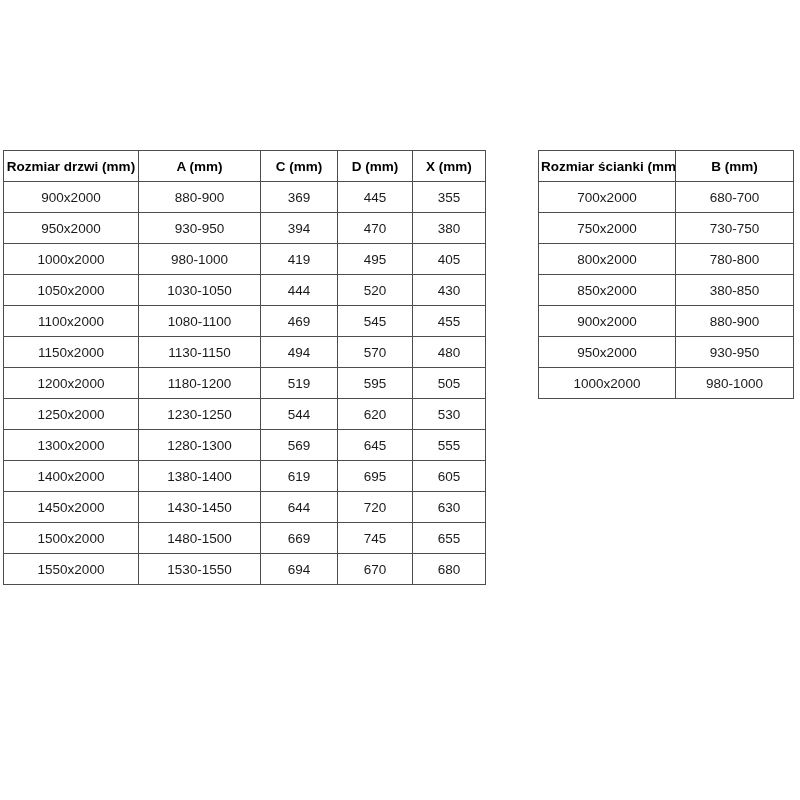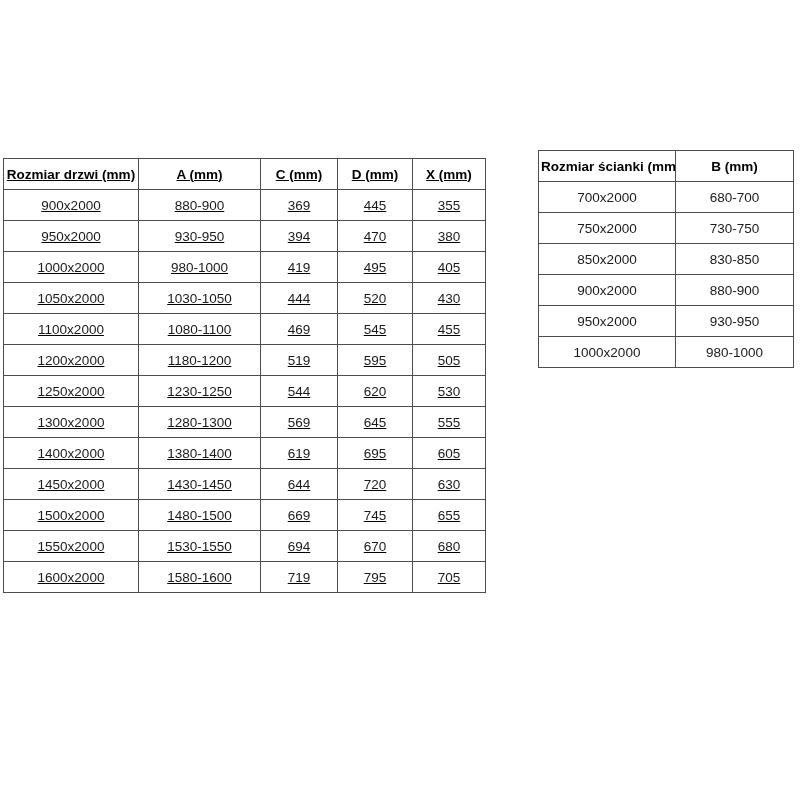--- a/index.html
+++ b/index.html
@@ -30,21 +30,21 @@
     color: #1a1a1a;
     padding: 0 2px;
     white-space: nowrap;
     overflow: hidden;
   }
   table.spec-table th {
     font-weight: bold;
     color: #000000;
   }
   
-  .t-door { left: 3px; top: 158px; width: 482px; text-decoration: underline; }
+  .t-door { left: 3px; top: 150px; width: 482px; }
   .t-door th:nth-child(1), .t-door td:nth-child(1) { width: 135px; }
   .t-door th:nth-child(2), .t-door td:nth-child(2) { width: 122px; }
   .t-door th:nth-child(3), .t-door td:nth-child(3) { width: 77px; margin-left: 20px; }
   .t-door th:nth-child(4), .t-door td:nth-child(4) { width: 75px; }
   .t-door th:nth-child(5), .t-door td:nth-child(5) { width: 73px; border-radius: 11px; }
   
   .t-wall { left: 538px; top: 150px; width: 255px; }
   .t-wall th:nth-child(1), .t-wall td:nth-child(1) { width: 137px; }
   .t-wall th:nth-child(2), .t-wall td:nth-child(2) { width: 118px; }
 </style>
@@ -93,20 +93,27 @@
           <td>430</td>
         </tr>
         <tr>
           <td>1100x2000</td>
           <td>1080-1100</td>
           <td>469</td>
           <td>545</td>
           <td>455</td>
         </tr>
         <tr>
+          <td>1150x2000</td>
+          <td>1130-1150</td>
+          <td>494</td>
+          <td>570</td>
+          <td>480</td>
+        </tr>
+        <tr>
           <td>1200x2000</td>
           <td>1180-1200</td>
           <td>519</td>
           <td>595</td>
           <td>505</td>
         </tr>
         <tr>
           <td>1250x2000</td>
           <td>1230-1250</td>
           <td>544</td>
@@ -141,49 +148,46 @@
           <td>745</td>
           <td>655</td>
         </tr>
         <tr>
           <td>1550x2000</td>
           <td>1530-1550</td>
           <td>694</td>
           <td>670</td>
           <td>680</td>
         </tr>
-        <tr>
-          <td>1600x2000</td>
-          <td>1580-1600</td>
-          <td>719</td>
-          <td>795</td>
-          <td>705</td>
-        </tr>
       </tbody>
   </table>
 
   <table class="spec-table t-wall">
     <thead>
       <tr>
           <th>Rozmiar ścianki (mm)</th>
           <th>B (mm)</th>
         </tr>
     </thead>
     <tbody>
         <tr>
           <td>700x2000</td>
           <td>680-700</td>
         </tr>
         <tr>
           <td>750x2000</td>
           <td>730-750</td>
         </tr>
         <tr>
+          <td>800x2000</td>
+          <td>780-800</td>
+        </tr>
+        <tr>
           <td>850x2000</td>
-          <td>830-850</td>
+          <td>380-850</td>
         </tr>
         <tr>
           <td>900x2000</td>
           <td>880-900</td>
         </tr>
         <tr>
           <td>950x2000</td>
           <td>930-950</td>
         </tr>
         <tr>

